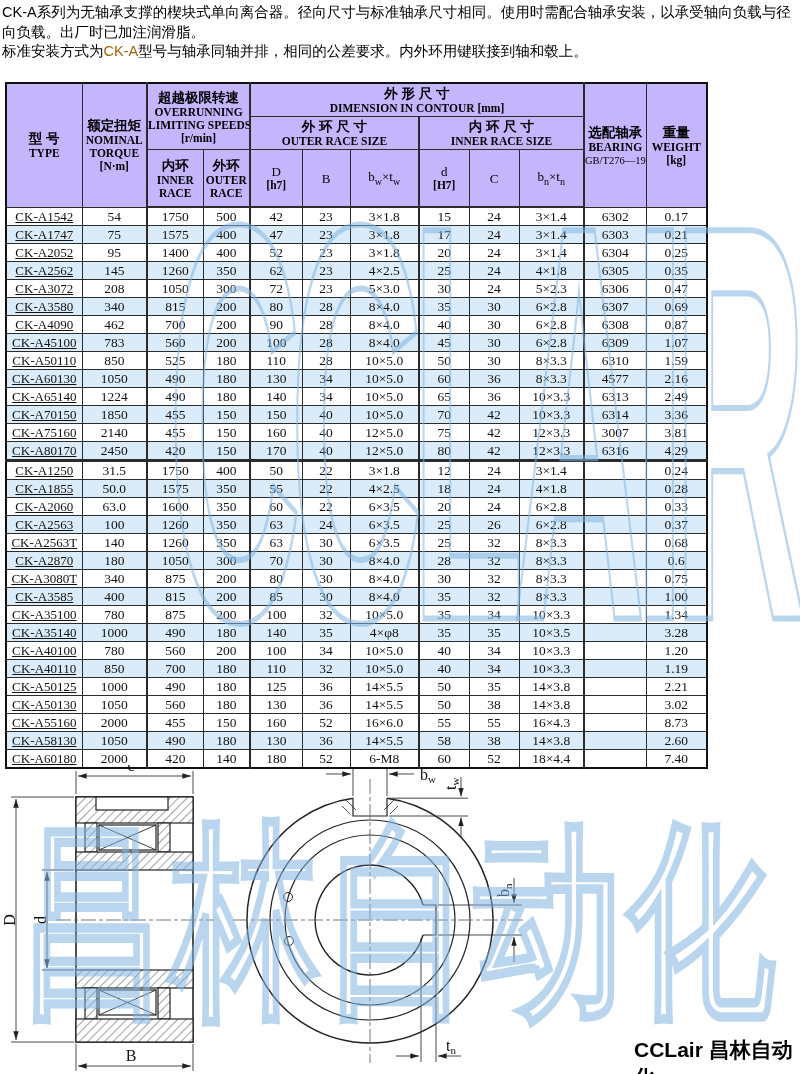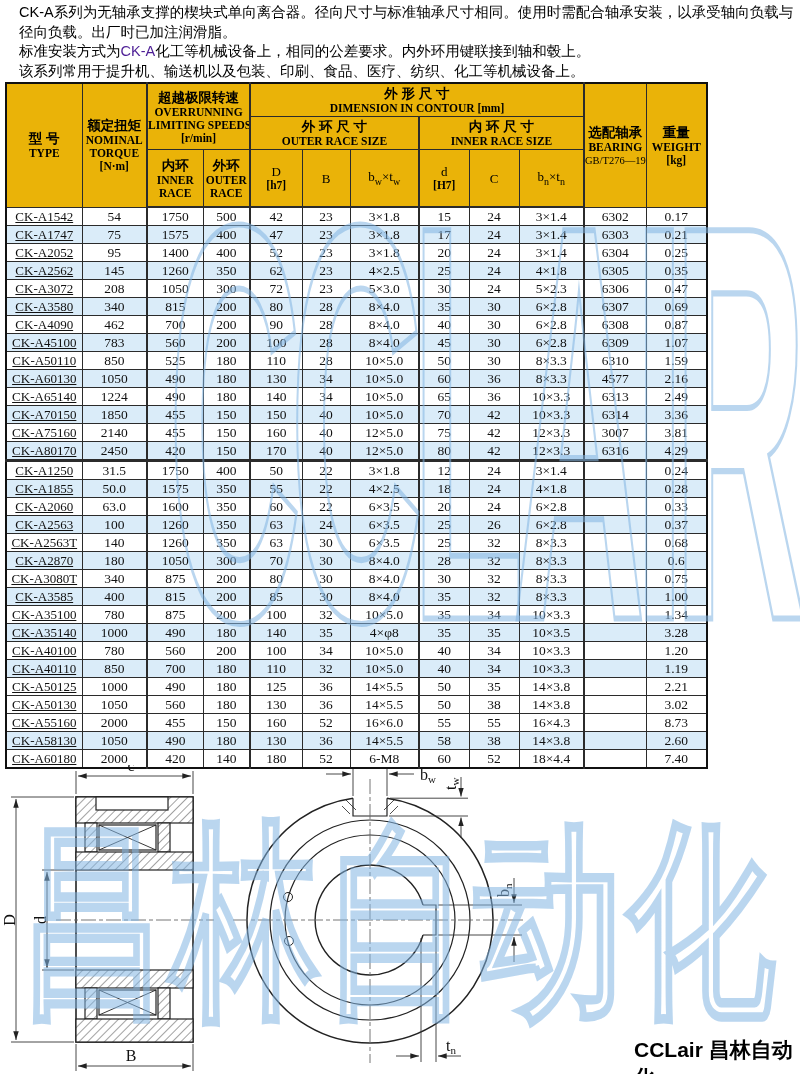--- a/index.html
+++ b/index.html
@@ -2,35 +2,35 @@
 <html><head>
 <meta charset="utf-8">
 <style>
   html,body{margin:0;padding:0;}
   body{
     width:808px;height:1074px;position:relative;overflow:hidden;
     background:#ffffff;color:#000;
     font-family:"Liberation Sans",sans-serif;
   }
   
-  .intro{padding:3px 4px 0 19px;font-size:14.5px;line-height:19.5px;color:#000;}
+  .intro{padding:3px 4px 0 2px;font-size:14.5px;line-height:19.5px;color:#000;}
   .intro p{margin:0;}
-  .model-hl{color:#4c1d95;}
+  .model-hl{color:#a16207;}
   
   table.spec{
     position:absolute;left:5px;top:82px;width:701px;
     border-collapse:collapse;table-layout:fixed;background:#fff;
     font-family:"Liberation Serif",serif;z-index:1;
   }
   table.spec{border:2px solid #111;}
   .spec th,.spec td{
     border:1px solid #2b2b2b;text-align:center;vertical-align:middle;
     padding:0;overflow:hidden;white-space:nowrap;
   }
-  .spec thead th{background:#eab308;}
+  .spec thead th{background:#c4b5fd;}
   .spec thead tr.r1 th{height:32px;}
   .spec thead tr.r2 th{height:32px;}
   .spec thead tr.r3 th{height:56px;}
   .spec thead tr.r3 th{border-bottom-width:2px;}
   .h-cn{font-size:13.5px;font-weight:600;line-height:17px;font-family:"Liberation Sans",sans-serif;}
   .h-en{font-size:11.5px;line-height:13px;font-family:"Liberation Serif",serif;font-weight:700;}
   .h-std{font-size:10.5px;line-height:13px;font-family:"Liberation Serif",serif;font-weight:400;}
   .h-sym{font-size:13px;line-height:15px;font-family:"Liberation Serif",serif;font-weight:400;}
   .h-sym sub{font-size:10px;}
   .spec tbody td{height:17px;font-size:13.5px;line-height:17px;color:#111;}
@@ -72,22 +72,21 @@
     position:absolute;left:634px;top:1036px;z-index:3;
     font-size:21px;font-weight:bold;color:#000;
     font-family:"Liberation Sans",sans-serif;
   }
 </style>
 </head>
 <body>
 
 <div class="intro">
   <p>CK-A系列为无轴承支撑的楔块式单向离合器。径向尺寸与标准轴承尺寸相同。使用时需配合轴承安装，以承受轴向负载与径向负载。出厂时已加注润滑脂。</p>
-  <p><span>标准安装方式为</span><span class="model-hl">CK-A</span><span>化工等机械设备上，相同的公差要求。内外环用键联接到轴和毂上。</span></p>
-  <p>该系列常用于提升机、输送机以及包装、印刷、食品、医疗、纺织、化工等机械设备上。</p>
+  <p><span>标准安装方式为</span><span class="model-hl">CK-A</span><span>型号与轴承同轴并排，相同的公差要求。内外环用键联接到轴和毂上。</span></p>
 </div>
 
 <table class="spec">
   <colgroup>
     <col style="width:76px">
       <col style="width:65px">
       <col style="width:56px">
       <col style="width:47px">
     <col style="width:52px">
       <col style="width:48px">

